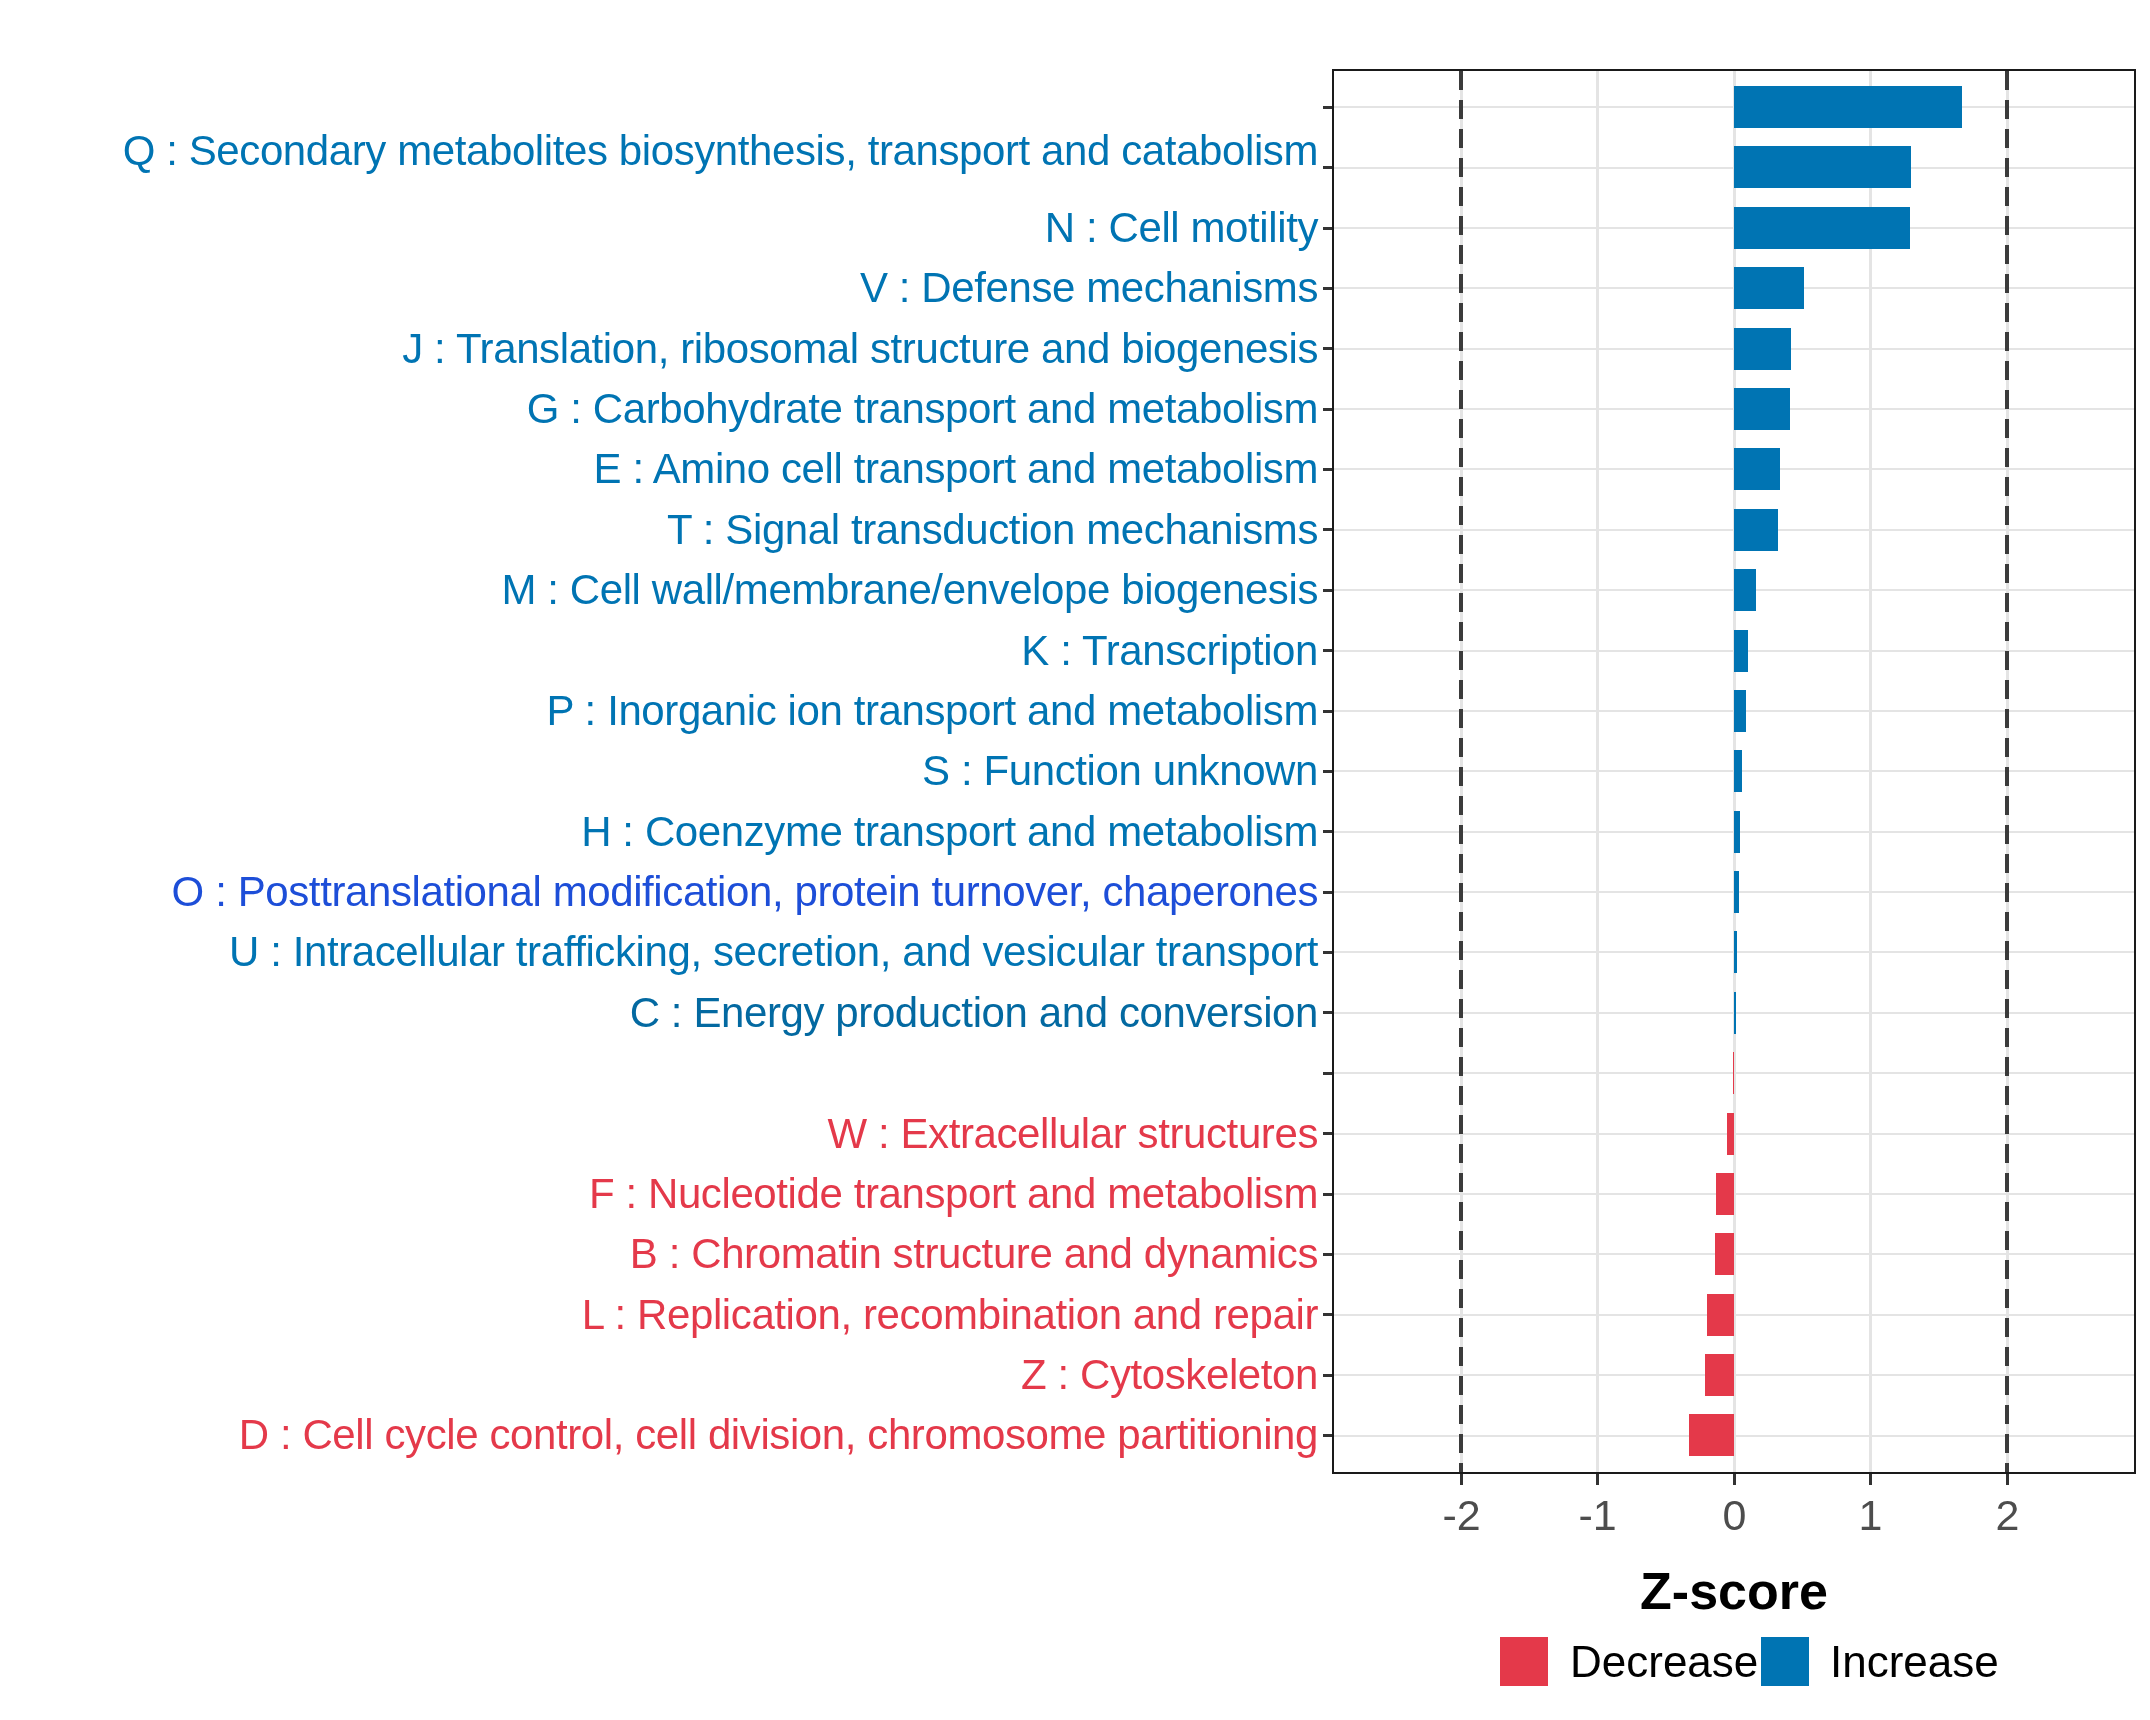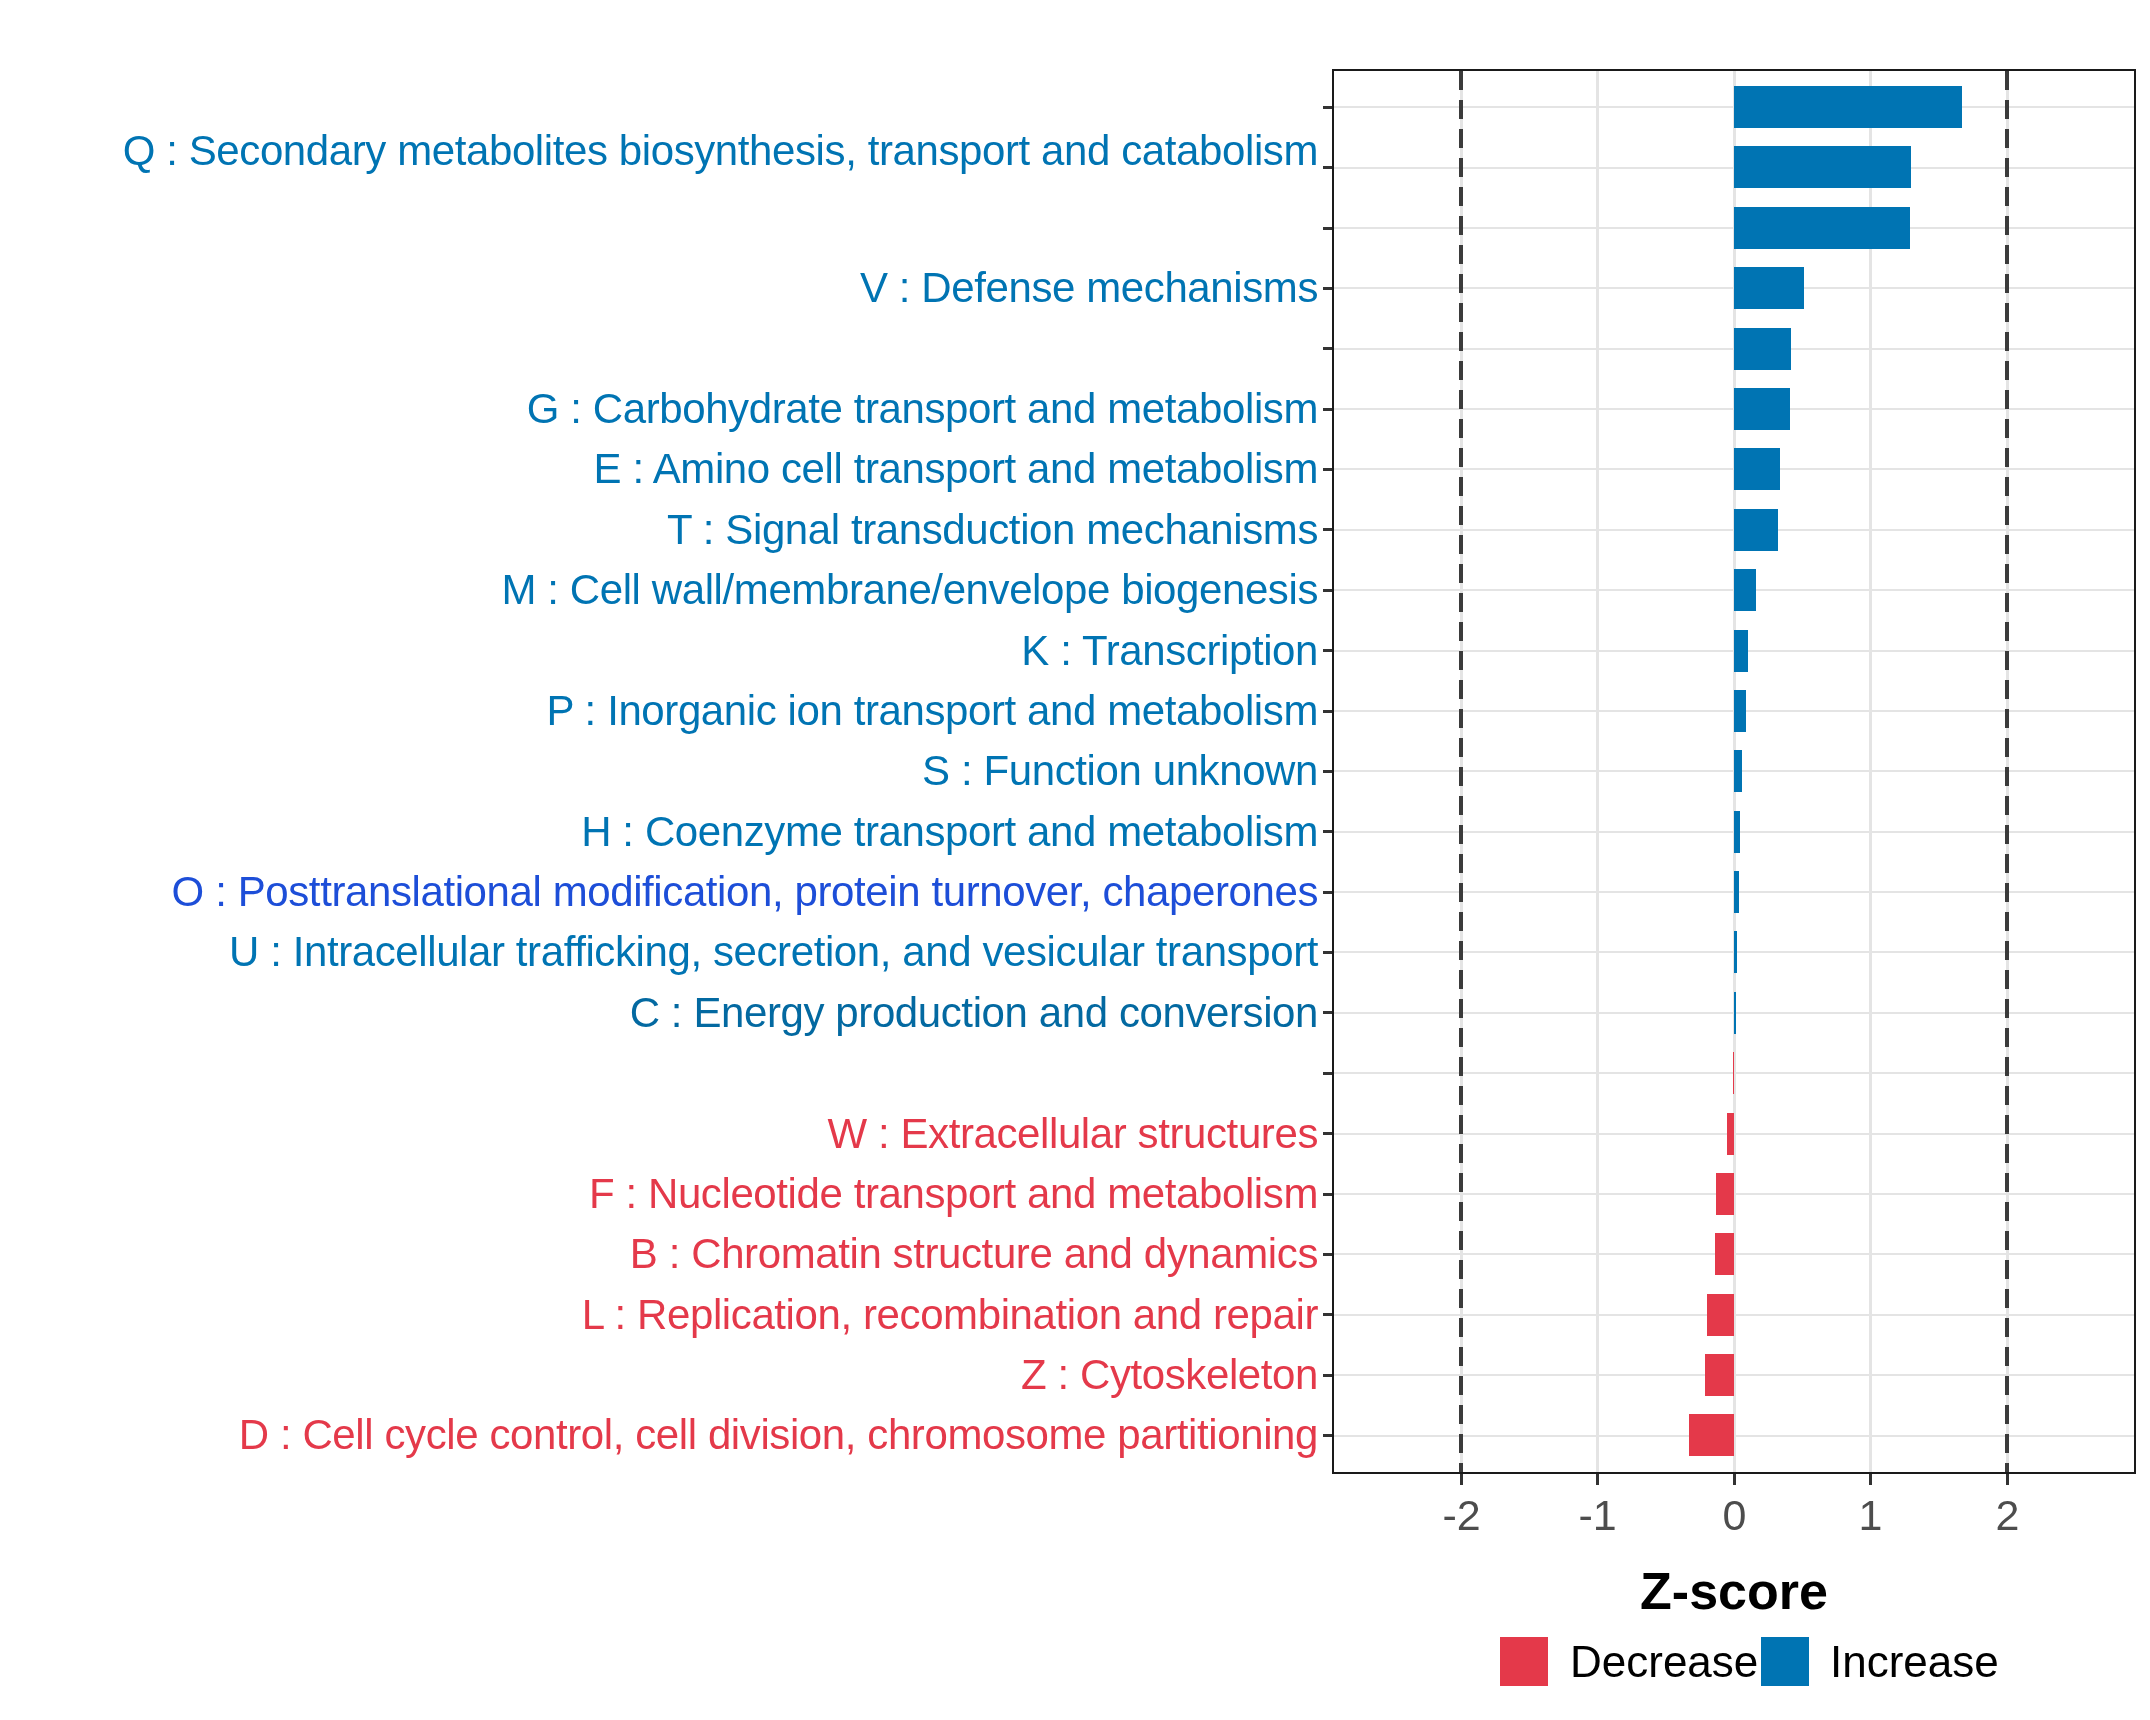--- a/index.html
+++ b/index.html
@@ -188,23 +188,25 @@
     <div class="legend-key" style="left: 1500px; background: rgb(228, 57, 74);"></div>
     <div class="legend-label" style="left:1570px;">Decrease</div>
     <div class="legend-key" style="left: 1761px; background: rgb(0, 116, 179);"></div>
     <div class="legend-label" style="left:1830px;">Increase</div>
   </div>
   <div id="xaxis-title">Z-score</div>
 <div class="ytick" style="left: 1323px; top: 106px;"></div>
     <div class="cat-label" style="top: 77px; color: rgb(0, 116, 179); margin-top: 44px;">Q : Secondary metabolites biosynthesis, transport and catabolism</div>
     <div class="ytick" style="left: 1323px; top: 166px;"></div>
     <div class="ytick" style="left: 1323px; top: 227px;"></div>
+    <div class="cat-label" style="top: 198px; color: rgb(0, 116, 179);">N : Cell motility</div>
     <div class="ytick" style="left: 1323px; top: 287px;"></div>
     <div class="cat-label" style="top: 258px; color: rgb(0, 116, 179);">V : Defense mechanisms</div>
     <div class="ytick" style="left: 1323px; top: 347px;"></div>
+    <div class="cat-label" style="top: 319px; color: rgb(0, 116, 179);">J : Translation, ribosomal structure and biogenesis</div>
     <div class="ytick" style="left: 1323px; top: 408px;"></div>
     <div class="cat-label" style="top: 379px; color: rgb(0, 116, 179);">G : Carbohydrate transport and metabolism</div>
     <div class="ytick" style="left: 1323px; top: 468px;"></div>
     <div class="cat-label" style="top: 439px; color: rgb(0, 116, 179);">E : Amino cell transport and metabolism</div>
     <div class="ytick" style="left: 1323px; top: 528px;"></div>
     <div class="cat-label" style="top: 500px; color: rgb(0, 116, 179);">T : Signal transduction mechanisms</div>
     <div class="ytick" style="left: 1323px; top: 589px;"></div>
     <div class="cat-label" style="top: 560px; color: rgb(0, 116, 179);">M : Cell wall/membrane/envelope biogenesis</div>
     <div class="ytick" style="left: 1323px; top: 649px;"></div>
     <div class="cat-label" style="top: 621px; color: rgb(0, 116, 179);">K : Transcription</div>

